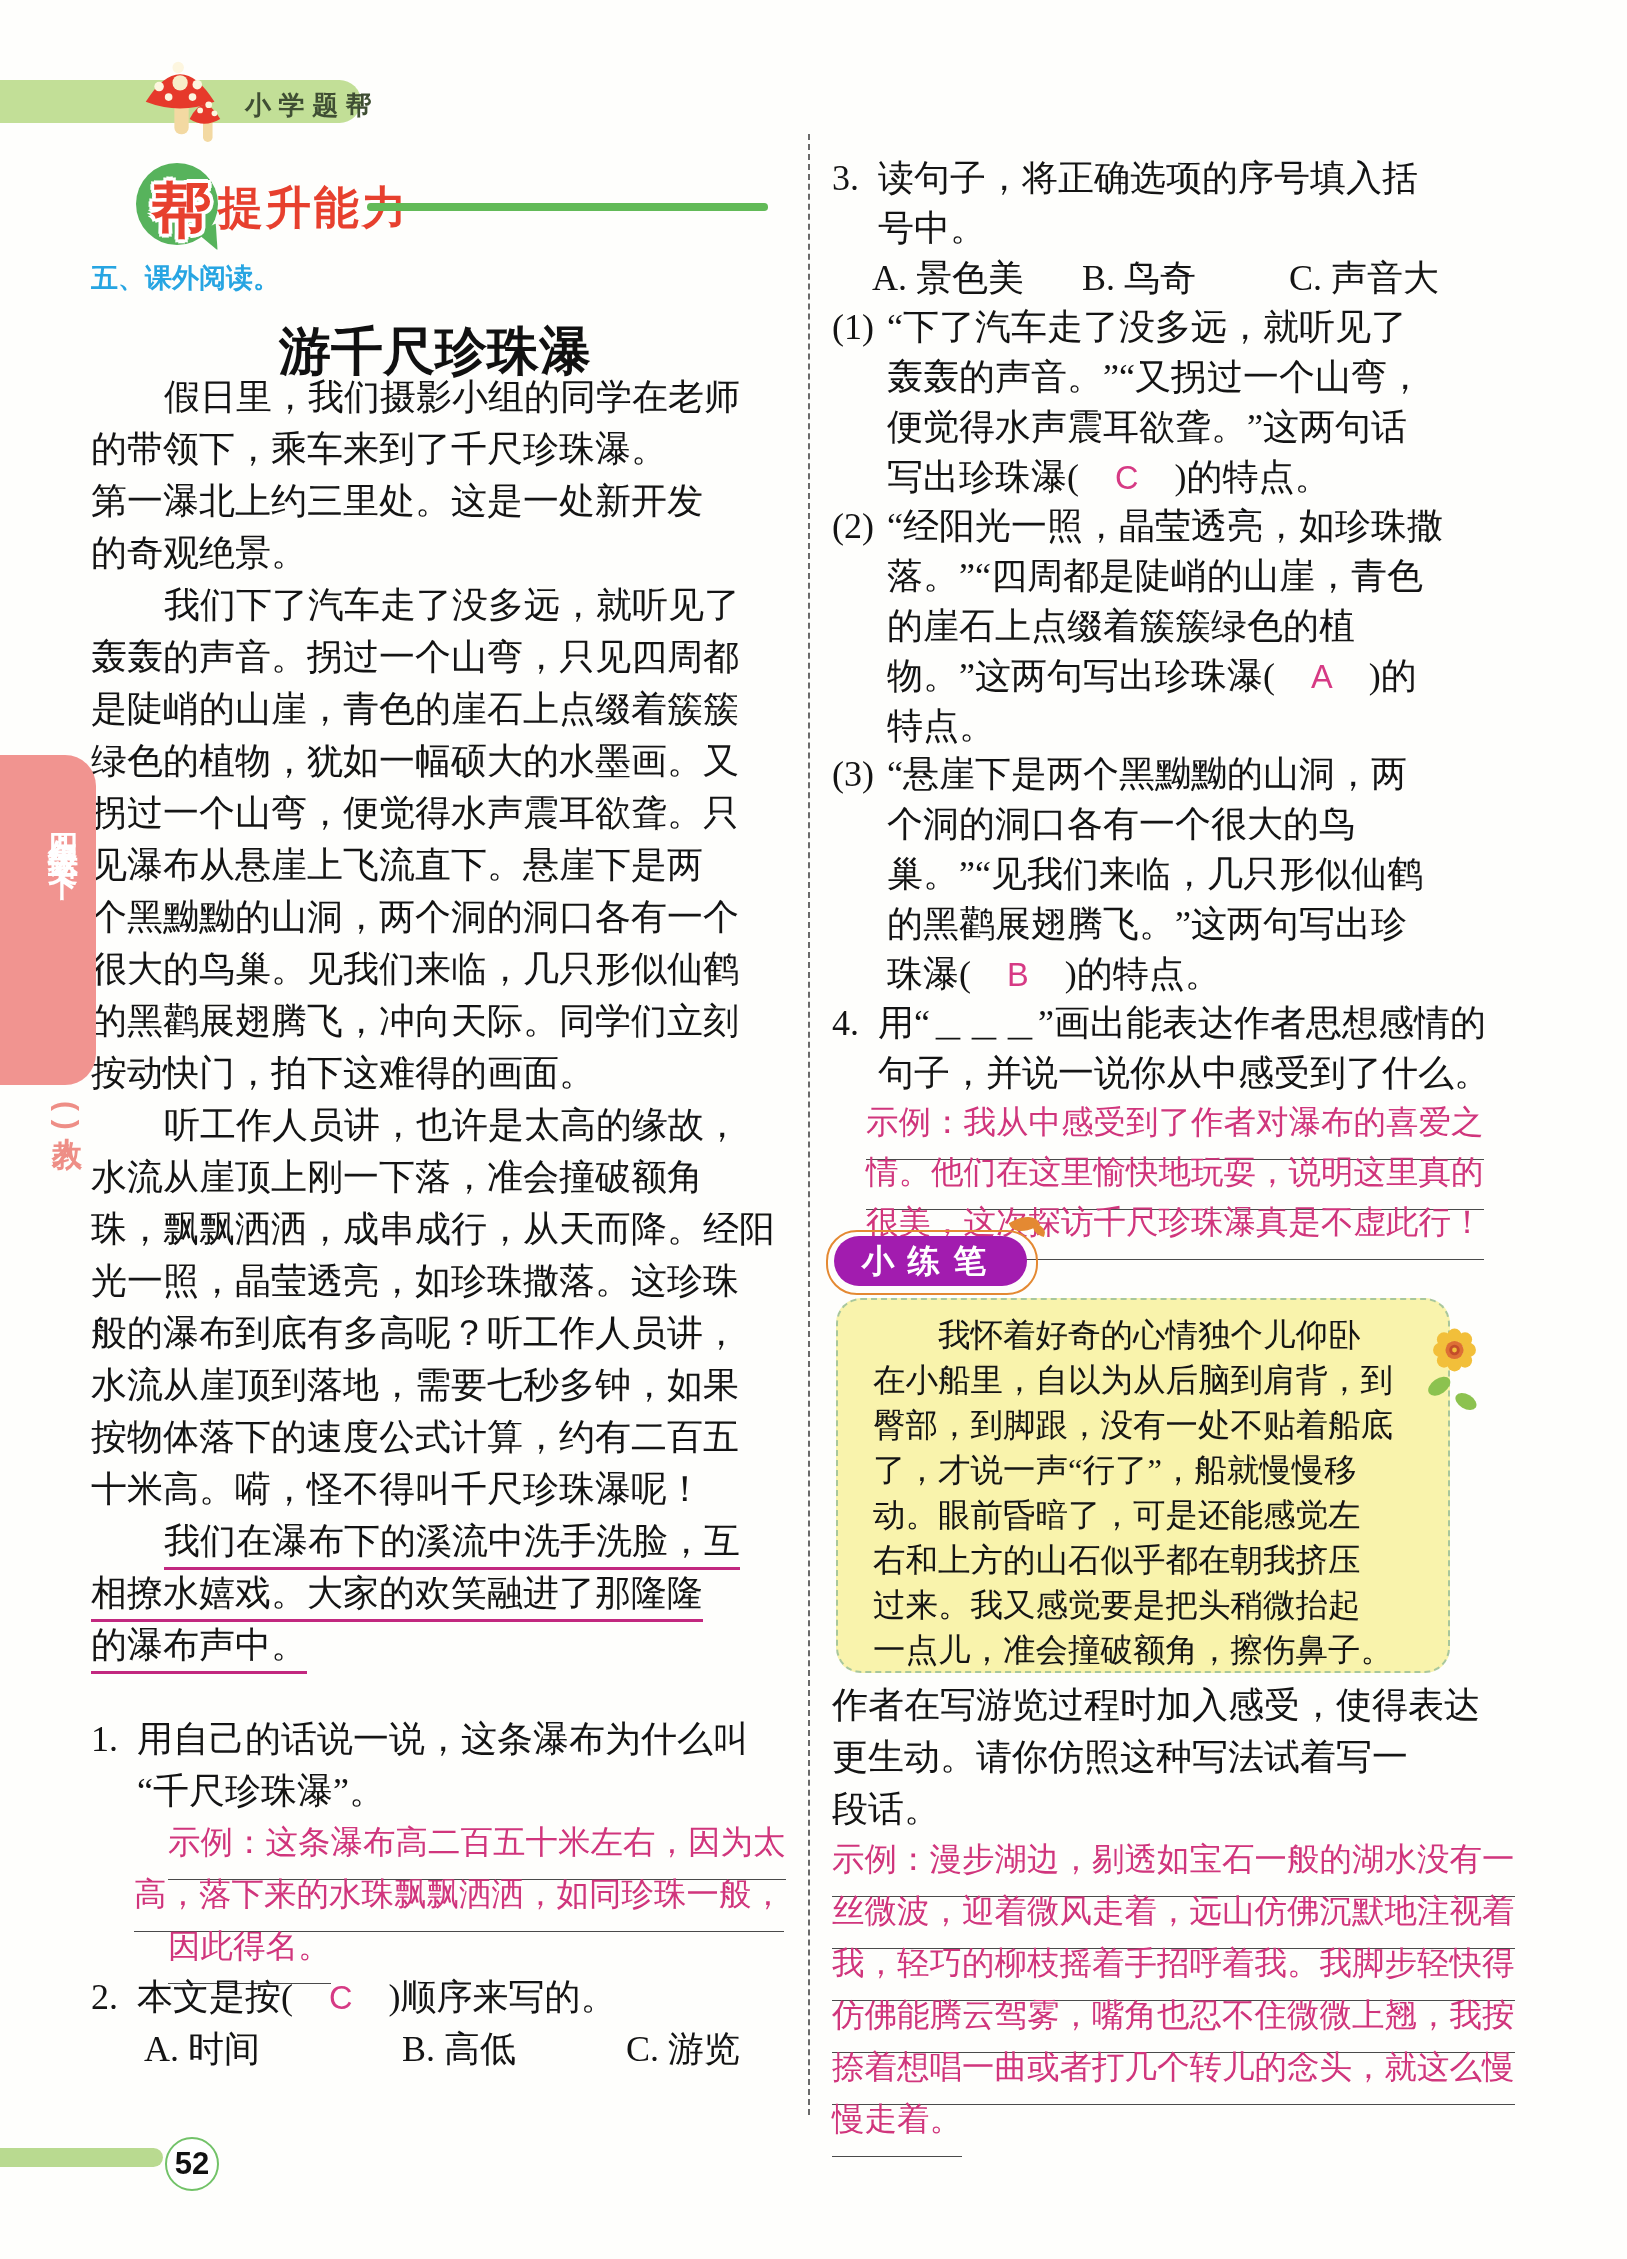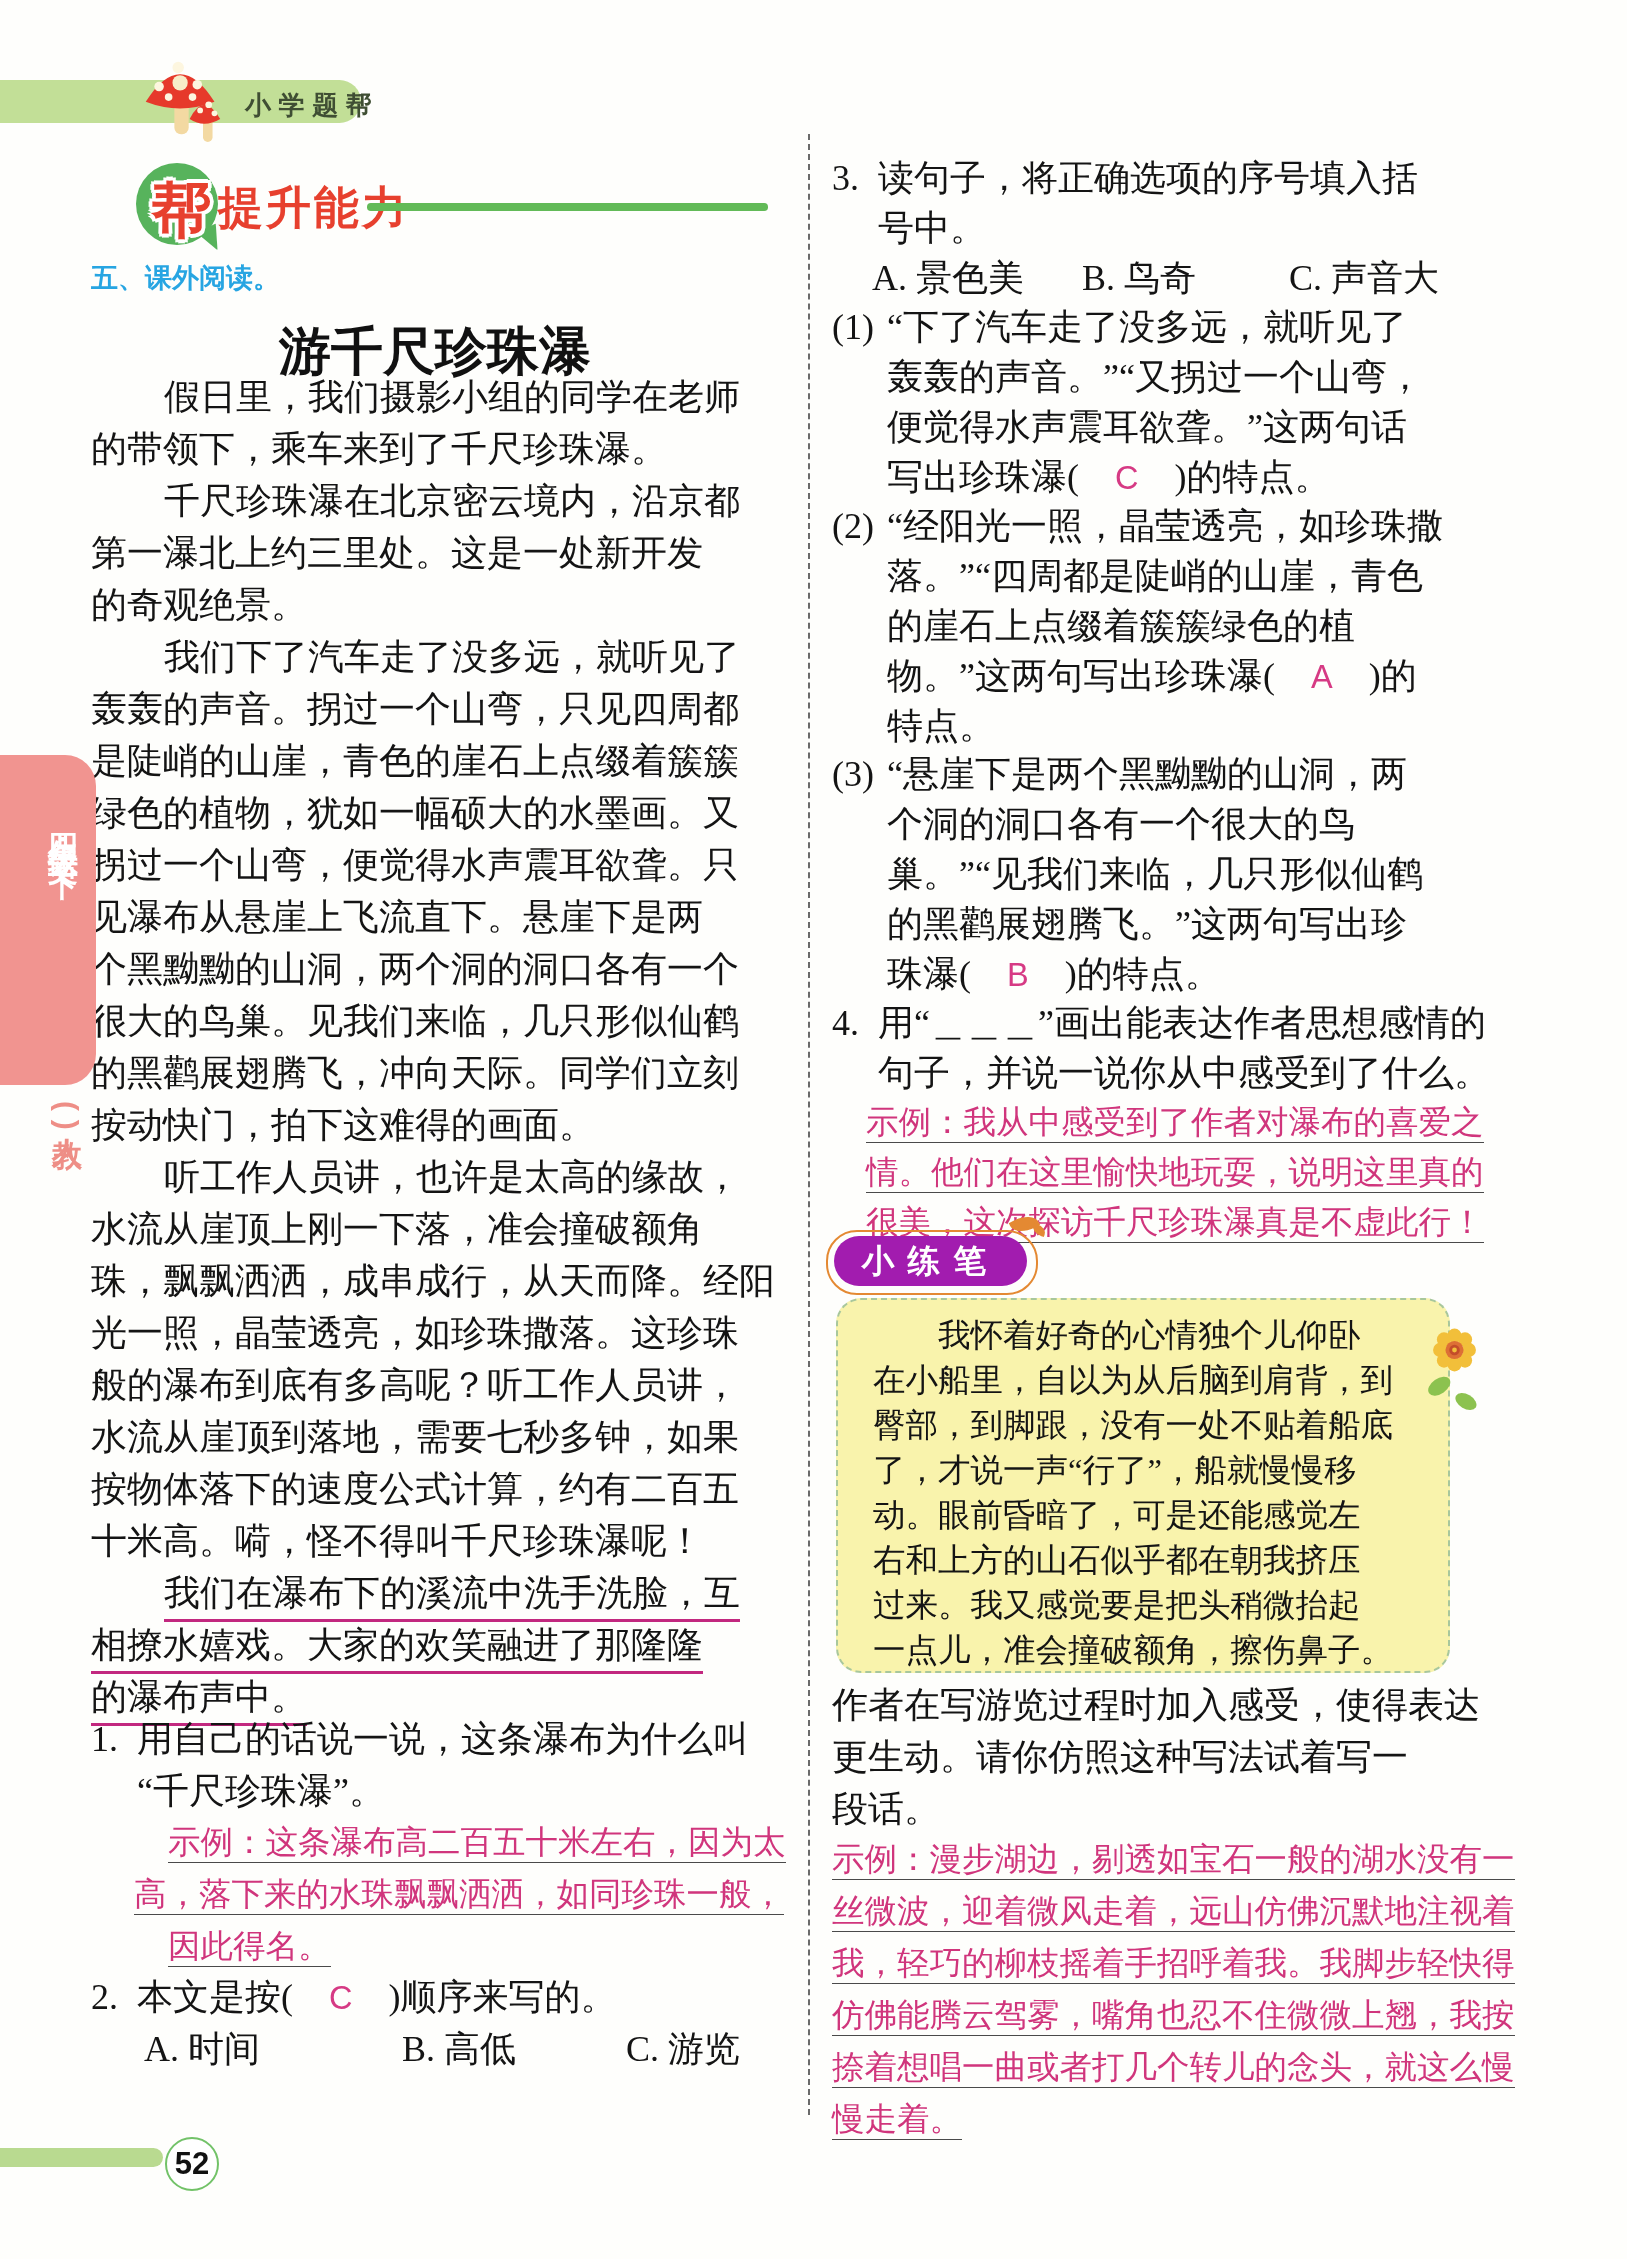--- a/index.html
+++ b/index.html
@@ -33,21 +33,21 @@
   .line{height:52px;line-height:52px;font-size:36px;white-space:nowrap;}
   .col-right .line{height:50px;line-height:50px;}
   .ind{padding-left:73px;}
   .hang{padding-left:46px;}
   .hang2{padding-left:55px;}
   .ai{padding-left:34px;}
   .qnum{display:inline-block;width:46px;}
   .qnum.wide{width:55px;}
   .pink{color:#d0357c;font-size:32.5px;}
   .umag .txt{border-bottom:3.8px solid #c2287f;padding-bottom:6px;}
-  .u .txt{border-bottom:1.9px solid #4a4a4a;padding-bottom:2px;}
+  .u .txt{border-bottom:1.9px solid #4a4a4a;padding-bottom:19px;}
   .ansletter{color:#d63a84;font-family:"Liberation Sans","DejaVu Sans",sans-serif;font-size:32.5px;}
   .optrow{position:relative;}
   .opt{position:absolute;top:0;}
   .col-left .opt0{left:53px;} .col-left .opt1{left:311px;} .col-left .opt2{left:535px;}
   .col-right .opt0{left:40px;} .col-right .opt1{left:250px;} .col-right .opt2{left:457px;}
 
   
   .article{left:91px;top:371px;width:690px;}
   .q1{left:91px;top:1713px;width:690px;}
   .a1{left:134px;top:1816px;width:646px;}
@@ -122,21 +122,20 @@
   <div class="abs logo-q"></div>
   <div class="abs logo-badge">帮</div>
   <div class="abs logo-title">提升能力</div>
   <div class="abs logo-line"></div>
 
   <div class="abs section-heading">五、课外阅读。</div>
   <div class="abs article-title">游千尺珍珠瀑</div>
   <div class="abs article col-left">
       <div class="line ind"><span class="txt">假日里，我们摄影小组的同学在老师</span></div>
       <div class="line "><span class="txt">的带领下，乘车来到了千尺珍珠瀑。</span></div>
-      <div class="line ind"><span class="txt">千尺珍珠瀑在北京密云境内，沿京都</span></div>
       <div class="line "><span class="txt">第一瀑北上约三里处。这是一处新开发</span></div>
       <div class="line "><span class="txt">的奇观绝景。</span></div>
       <div class="line ind"><span class="txt">我们下了汽车走了没多远，就听见了</span></div>
       <div class="line "><span class="txt">轰轰的声音。拐过一个山弯，只见四周都</span></div>
       <div class="line "><span class="txt">是陡峭的山崖，青色的崖石上点缀着簇簇</span></div>
       <div class="line "><span class="txt">绿色的植物，犹如一幅硕大的水墨画。又</span></div>
       <div class="line "><span class="txt">拐过一个山弯，便觉得水声震耳欲聋。只</span></div>
       <div class="line "><span class="txt">见瀑布从悬崖上飞流直下。悬崖下是两</span></div>
       <div class="line "><span class="txt">个黑黝黝的山洞，两个洞的洞口各有一个</span></div>
       <div class="line "><span class="txt">很大的鸟巢。见我们来临，几只形似仙鹤</span></div>

